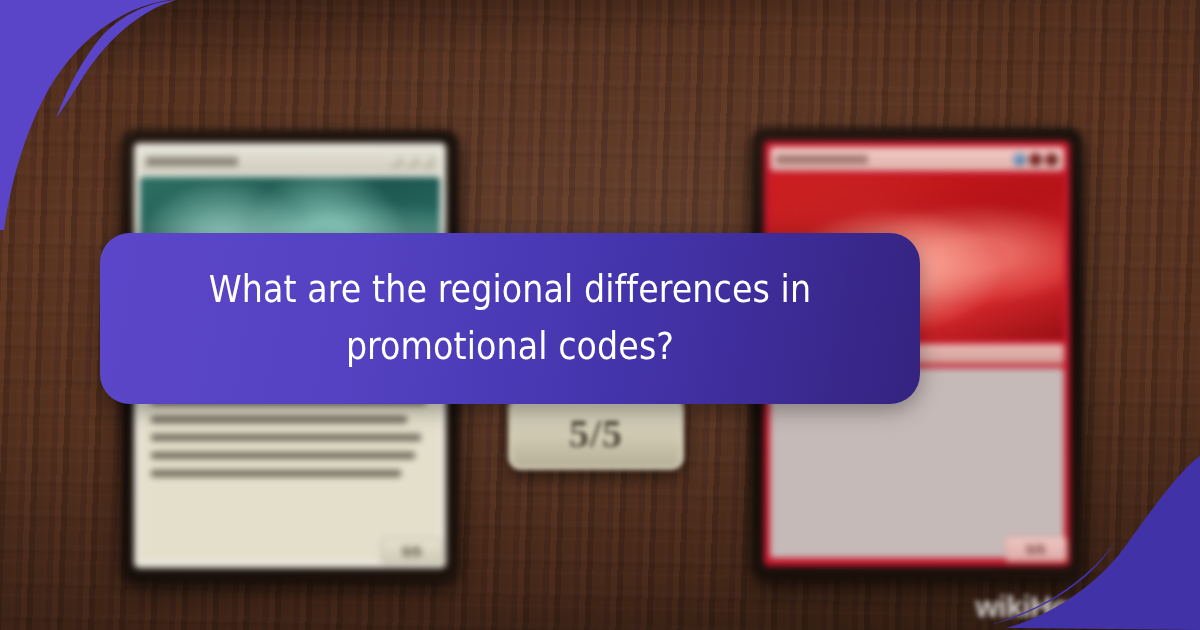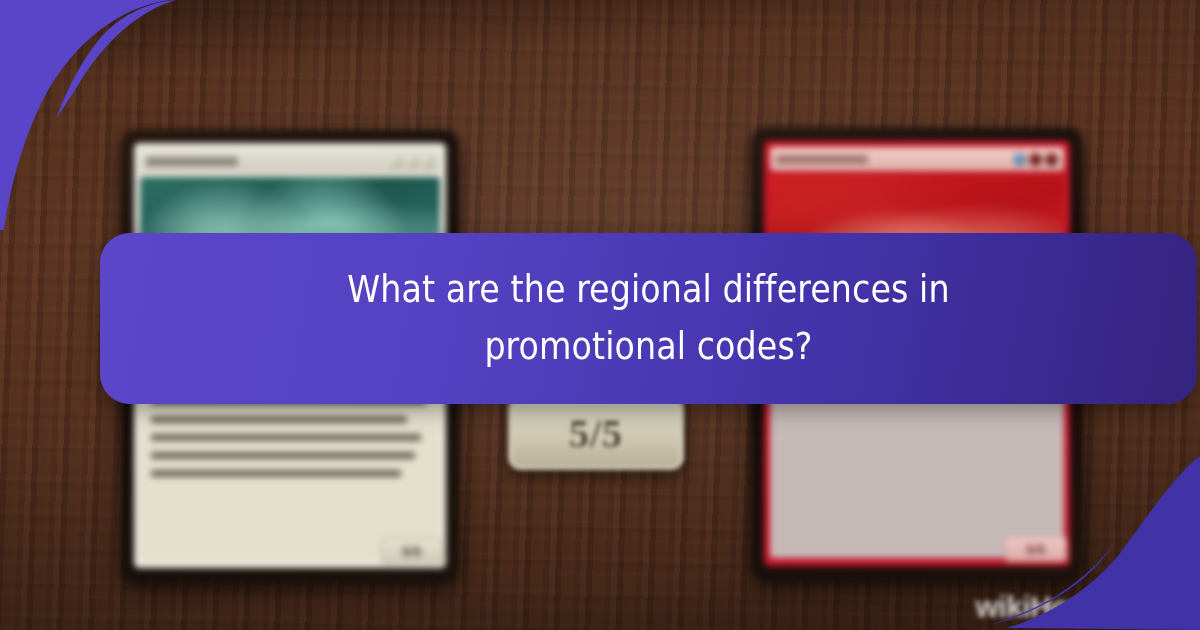--- a/index.html
+++ b/index.html
@@ -238,21 +238,21 @@
     pointer-events: none;
   }
   #swoosh-top-left { left: 0; top: 0; width: 210px; height: 230px; }
   #swoosh-bottom-right { right: 0; bottom: 0; width: 210px; height: 210px; }
 
   
   #question-banner {
     position: absolute;
     left: 100px;
     top: 233px;
-    width: 1097px;
+    width: 820px;
     height: 171px;
     border-radius: 30px;
     background: linear-gradient(100deg, #5c46c9 0%, #5442c2 32%, #4434ab 64%, #35237f 100%);
     box-shadow: 0 6px 22px rgba(0,0,0,0.34);
     display: flex;
     align-items: center;
     justify-content: center;
     padding: 0 35px;
   }
 

